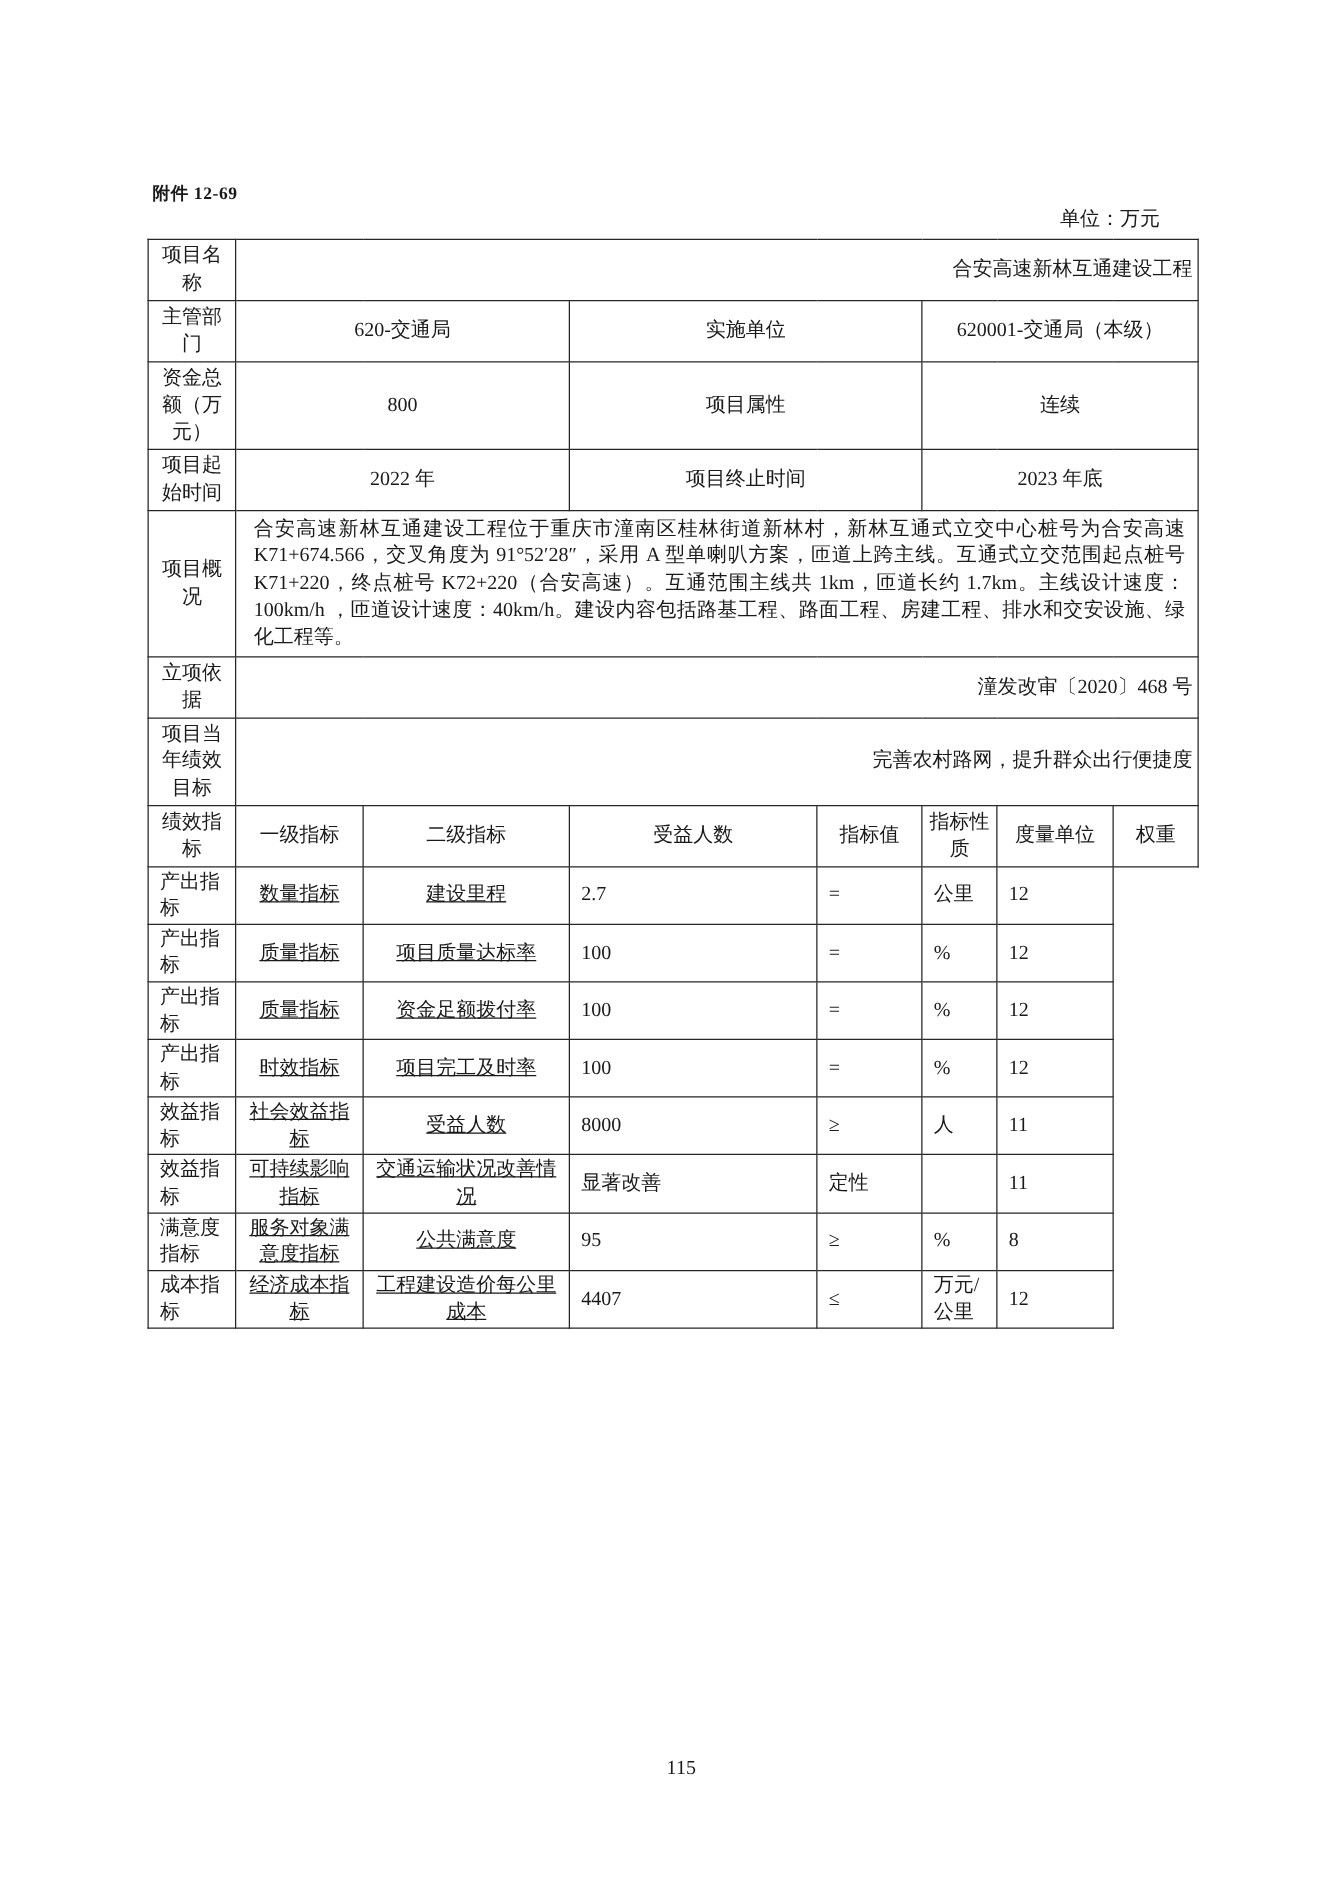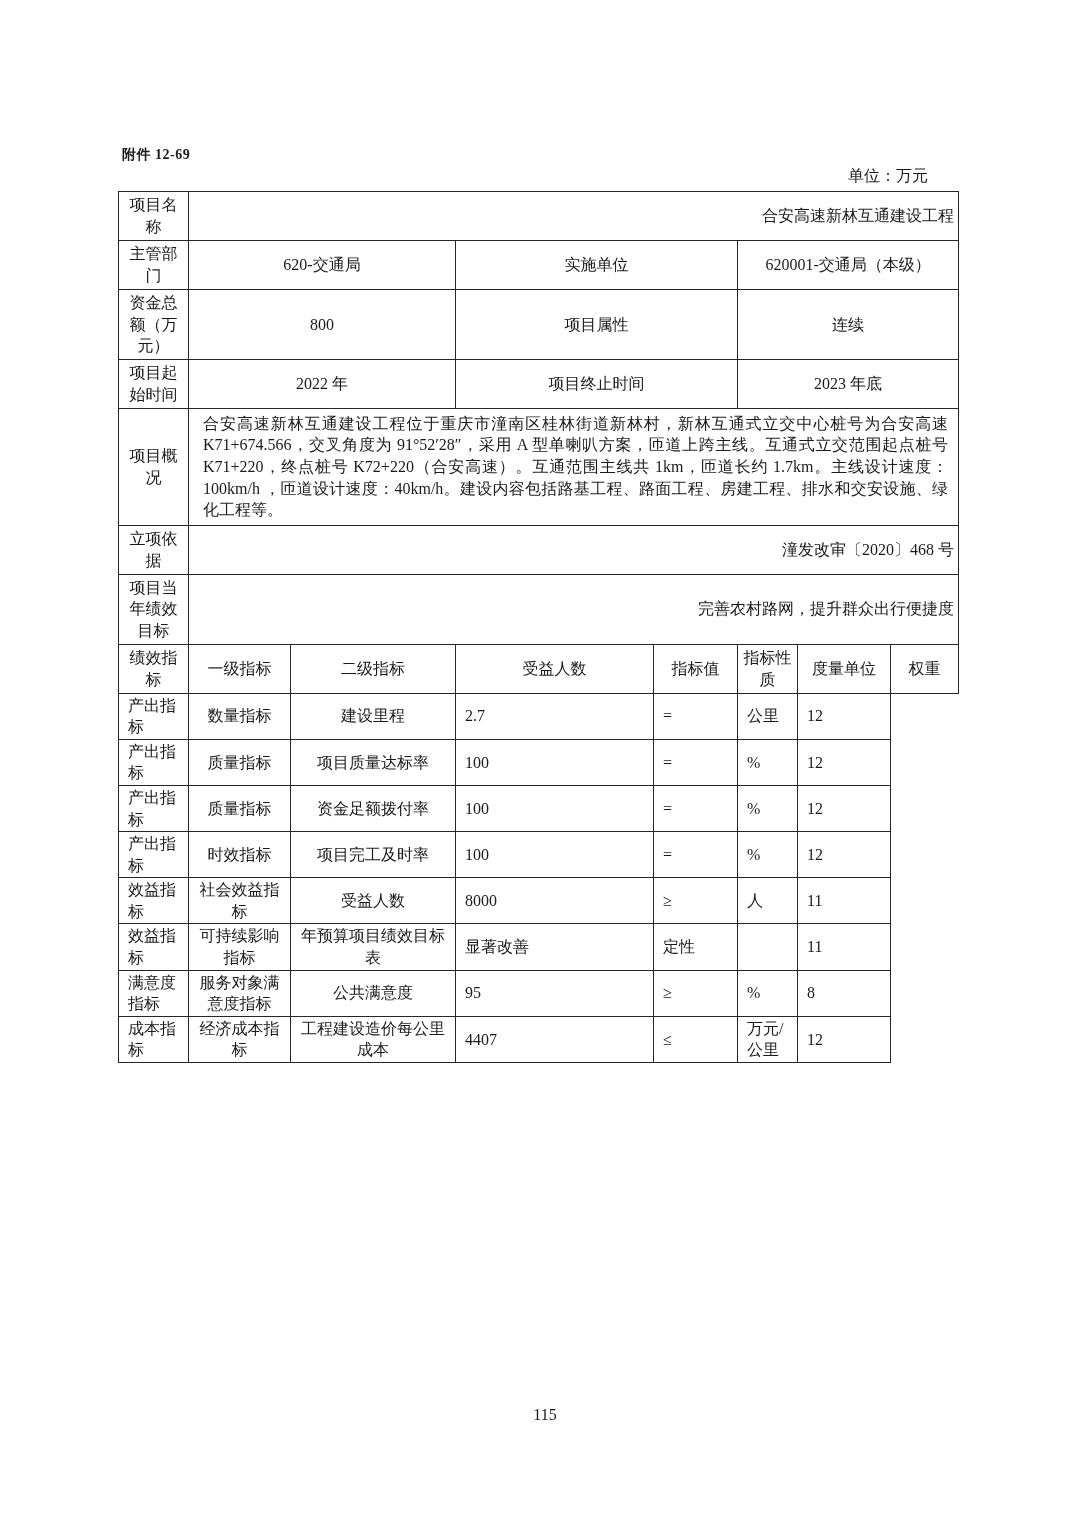--- a/index.html
+++ b/index.html
@@ -64,21 +64,21 @@
   tr.r-name  td { height: 44px; }
   tr.r-dept  td { height: 44px; }
   tr.r-fund  td { height: 64px; }
   tr.r-time  td { height: 44px; }
   tr.r-over  td { height: 100px; }
   tr.r-appr  td { height: 44px; }
   tr.r-goal  td { height: 64px; }
   tr.ind-hdr td { height: 44px; text-align: center; padding: 2px 4px; }
   tr.ind-row td { height: 26px; }
   tr.ind-row td.al { text-align: left; padding: 1px 4px 1px 9px; }
-  tr.ind-row td.ac { text-align: center; padding: 1px 4px; }
+  tr.ind-row td.ac { text-align: center; padding: 1px 4px; text-decoration: underline; }
   .footer {
     position: absolute;
     left: 16px; right: 0;
     top: 1406px;
     text-align: center;
     font-size: 16px;
   }
 </style>
 </head>
 <body>
@@ -195,21 +195,21 @@
           <td class="ac">受益人数</td>
           <td class="al">8000</td>
           <td class="al">≥</td>
           <td class="al">人</td>
           <td class="al">11</td>
         </tr>
 
         <tr class="ind-row">
           <td class="al">效益指标</td>
           <td class="ac">可持续影响指标</td>
-          <td class="ac">年预算项目绩效目标表</td>
+          <td class="ac">交通运输状况改善情况</td>
           <td class="al">显著改善</td>
           <td class="al">定性</td>
           <td class="al"></td>
           <td class="al">11</td>
         </tr>
 
         <tr class="ind-row">
           <td class="al">满意度指标</td>
           <td class="ac">服务对象满意度指标</td>
           <td class="ac">公共满意度</td>

